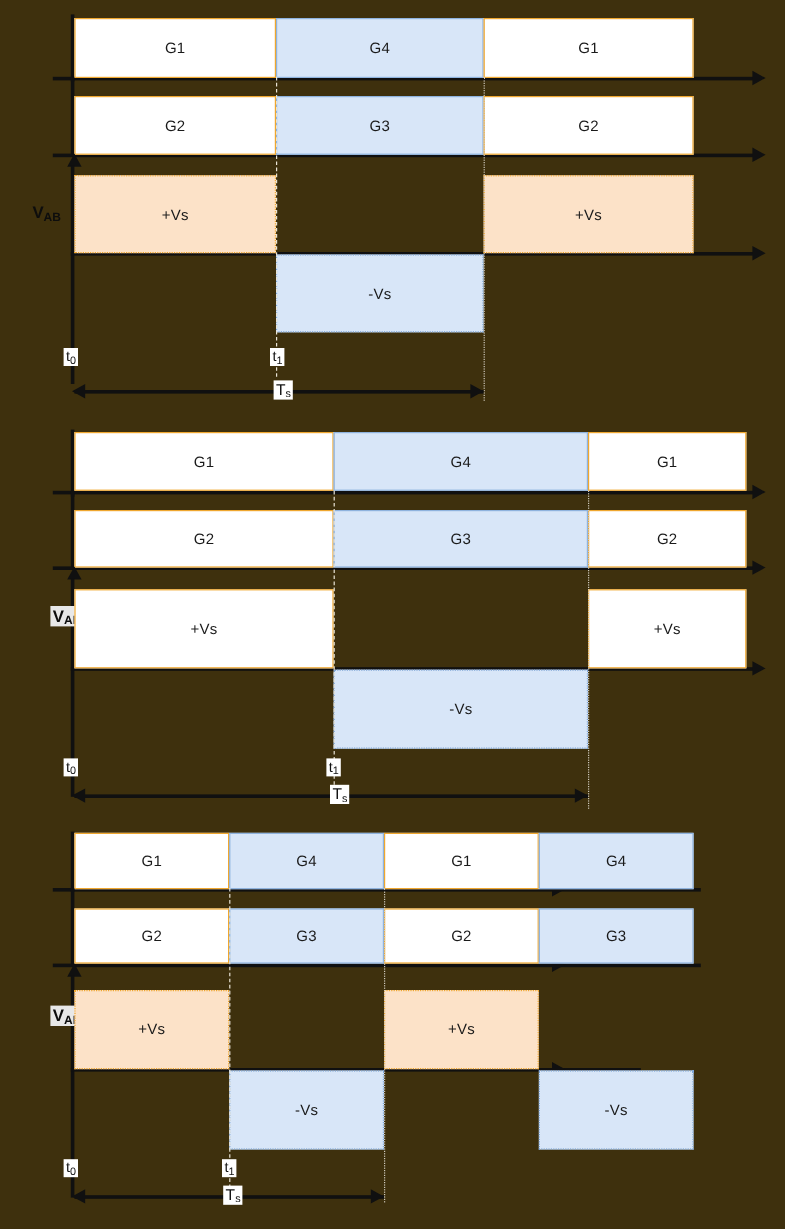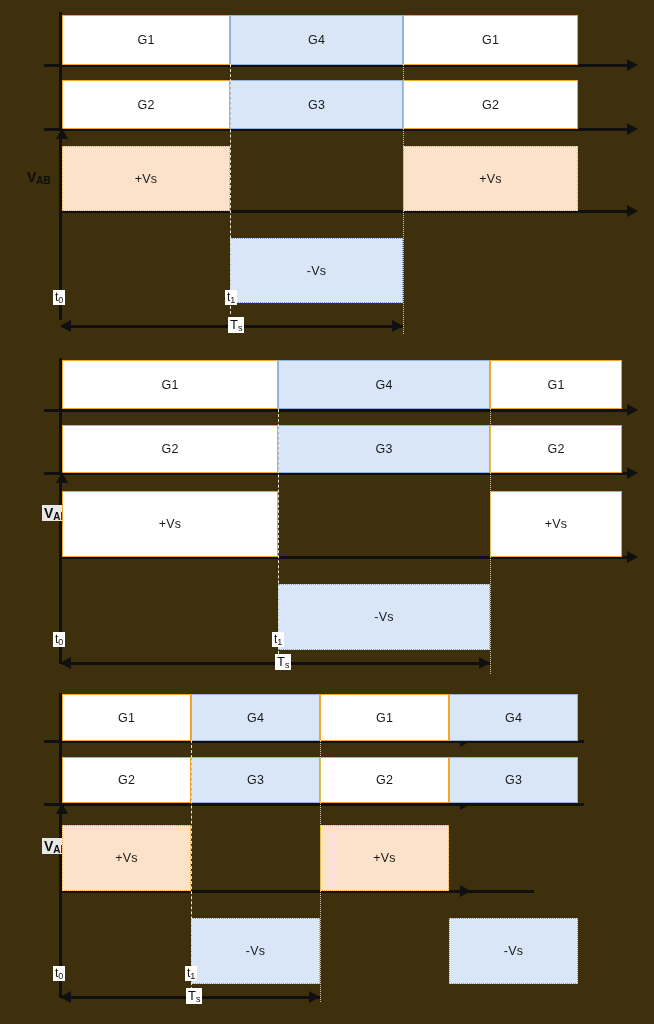--- a/index.html
+++ b/index.html
@@ -30,21 +30,21 @@
   .blk{
     position:absolute;
     box-sizing:border-box;
     display:flex;align-items:center;justify-content:center;
     font-size:12.5px;color:#1a1a1a;
     letter-spacing:.2px;
   }
   .blk.peach{background:#ffffff;border:1.3px solid #EFA72F;}
   .blk.blue {background:#D8E6F8;border:1.3px solid #8FB3DE;}
   .blk.peach-dot{background:#FCE2C8;border:1.3px dotted #EFA72F;}
-  .blk.blue-dot {background:#D8E6F8;border:1.3px dotted #7FA6D6;margin-top:26px;}
+  .blk.blue-dot {background:#D8E6F8;border:1.3px dotted #7FA6D6;}
   
   .guide{
     position:absolute;width:0;
     border-left:1.4px dashed #E9E4D6;
   }
   .guide.dot{border-left:1.4px dotted #CFCABD;}
   
   .vab{
     position:absolute;
     font-size:14px;color:#0d0d0d;font-weight:600;

